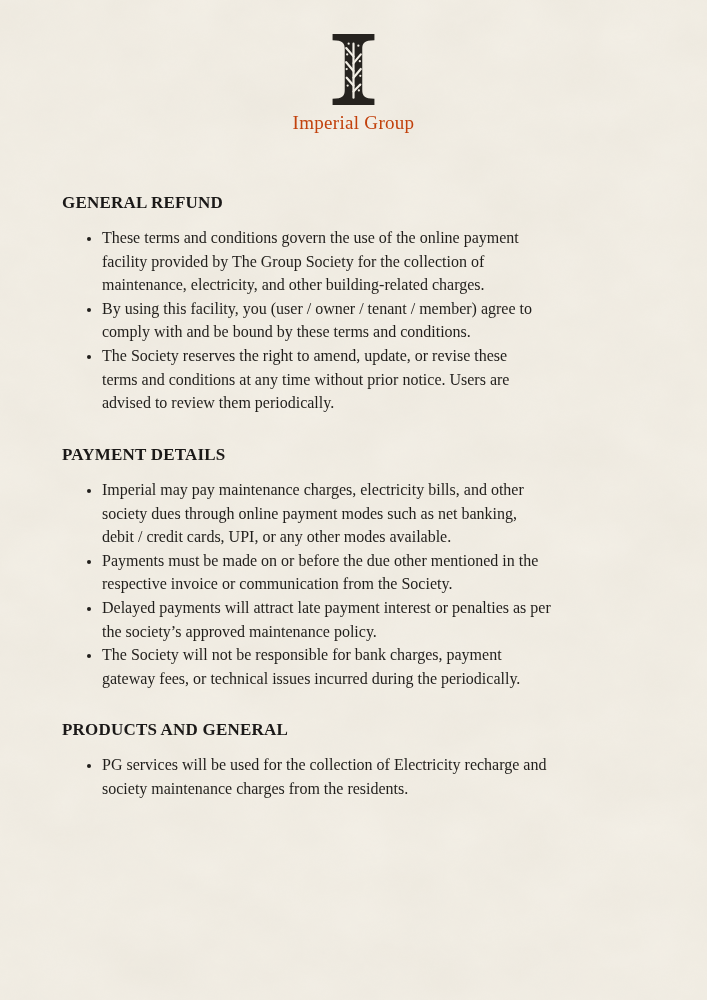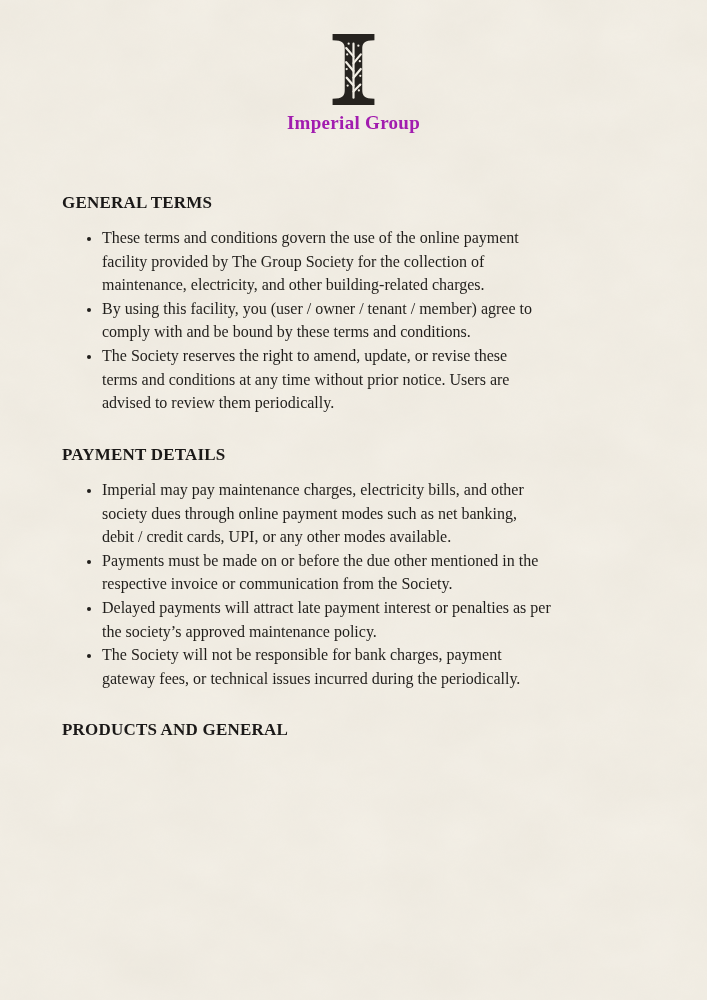--- a/index.html
+++ b/index.html
@@ -28,23 +28,23 @@
   }
   header.logo-block {
     text-align: center;
   }
   .logo-mark {
     display: inline-block;
   }
   .brand {
     margin-top: 2px;
     font-size: 19px;
-    font-weight: bold;
+    font-weight: normal;
     letter-spacing: 0.3px;
-    color: #a21caf;
+    color: #c2410c;
   }
   main.content {
     margin: 58px 0 0 62px;
     width: 558px;
   }
   section.policy-section + section.policy-section {
     margin-top: 29px;
   }
   h2.section-heading {
     margin: 0;
@@ -108,21 +108,21 @@
         <circle cx="61" cy="118" r="2.3"></circle>
       </g>
     </svg>
     <div class="brand">Imperial Group</div>
   </header>
 
   <main class="content">
 
 
     <section class="policy-section">
-      <h2 class="section-heading">GENERAL TERMS</h2>
+      <h2 class="section-heading">GENERAL REFUND</h2>
       <ul class="bullet-list">
         <li>These terms and conditions govern the use of the online payment
 facility provided by The Group Society for the collection of
 maintenance, electricity, and other building-related charges.</li>
         <li>By using this facility, you (user / owner / tenant / member) agree to
 comply with and be bound by these terms and conditions.</li>
         <li>The Society reserves the right to amend, update, or revise these
 terms and conditions at any time without prior notice. Users are
 advised to review them periodically.</li>
       </ul>
@@ -138,16 +138,20 @@
 respective invoice or communication from the Society.</li>
         <li>Delayed payments will attract late payment interest or penalties as per
 the society’s approved maintenance policy.</li>
         <li>The Society will not be responsible for bank charges, payment
 gateway fees, or technical issues incurred during the periodically.</li>
       </ul>
     </section>
 
     <section class="policy-section">
       <h2 class="section-heading">PRODUCTS AND GENERAL</h2>
+      <ul class="bullet-list">
+        <li>PG services will be used for the collection of Electricity recharge and
+society maintenance charges from the residents.</li>
+      </ul>
     </section>
 
   </main>
 </div>
 
 </body></html>

